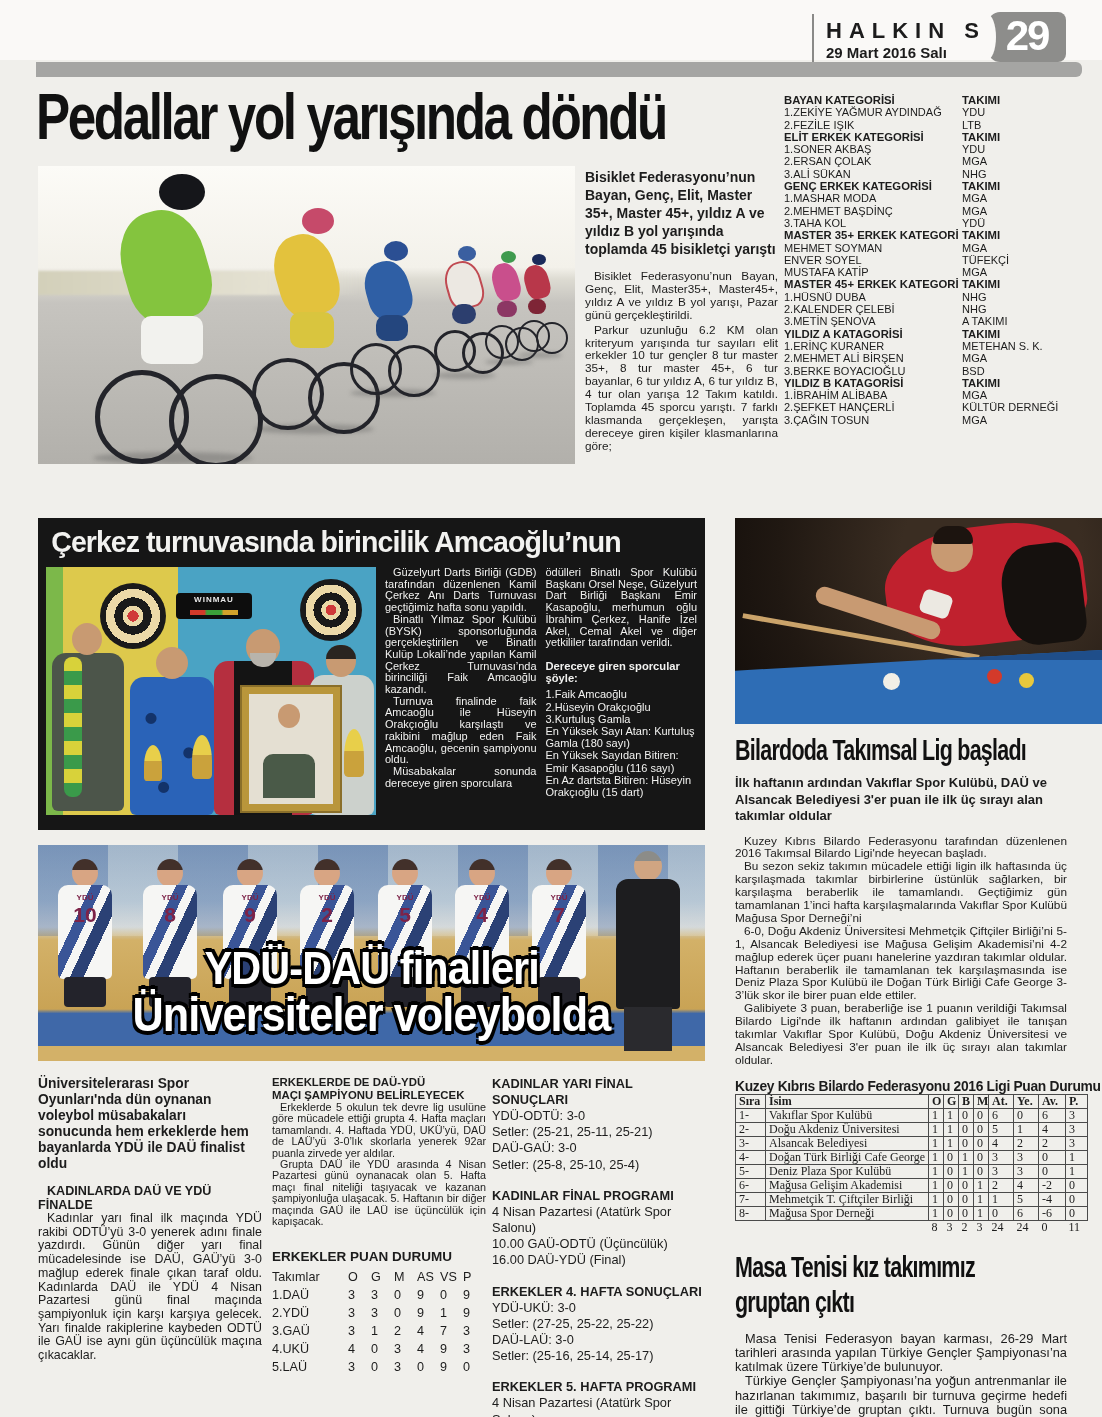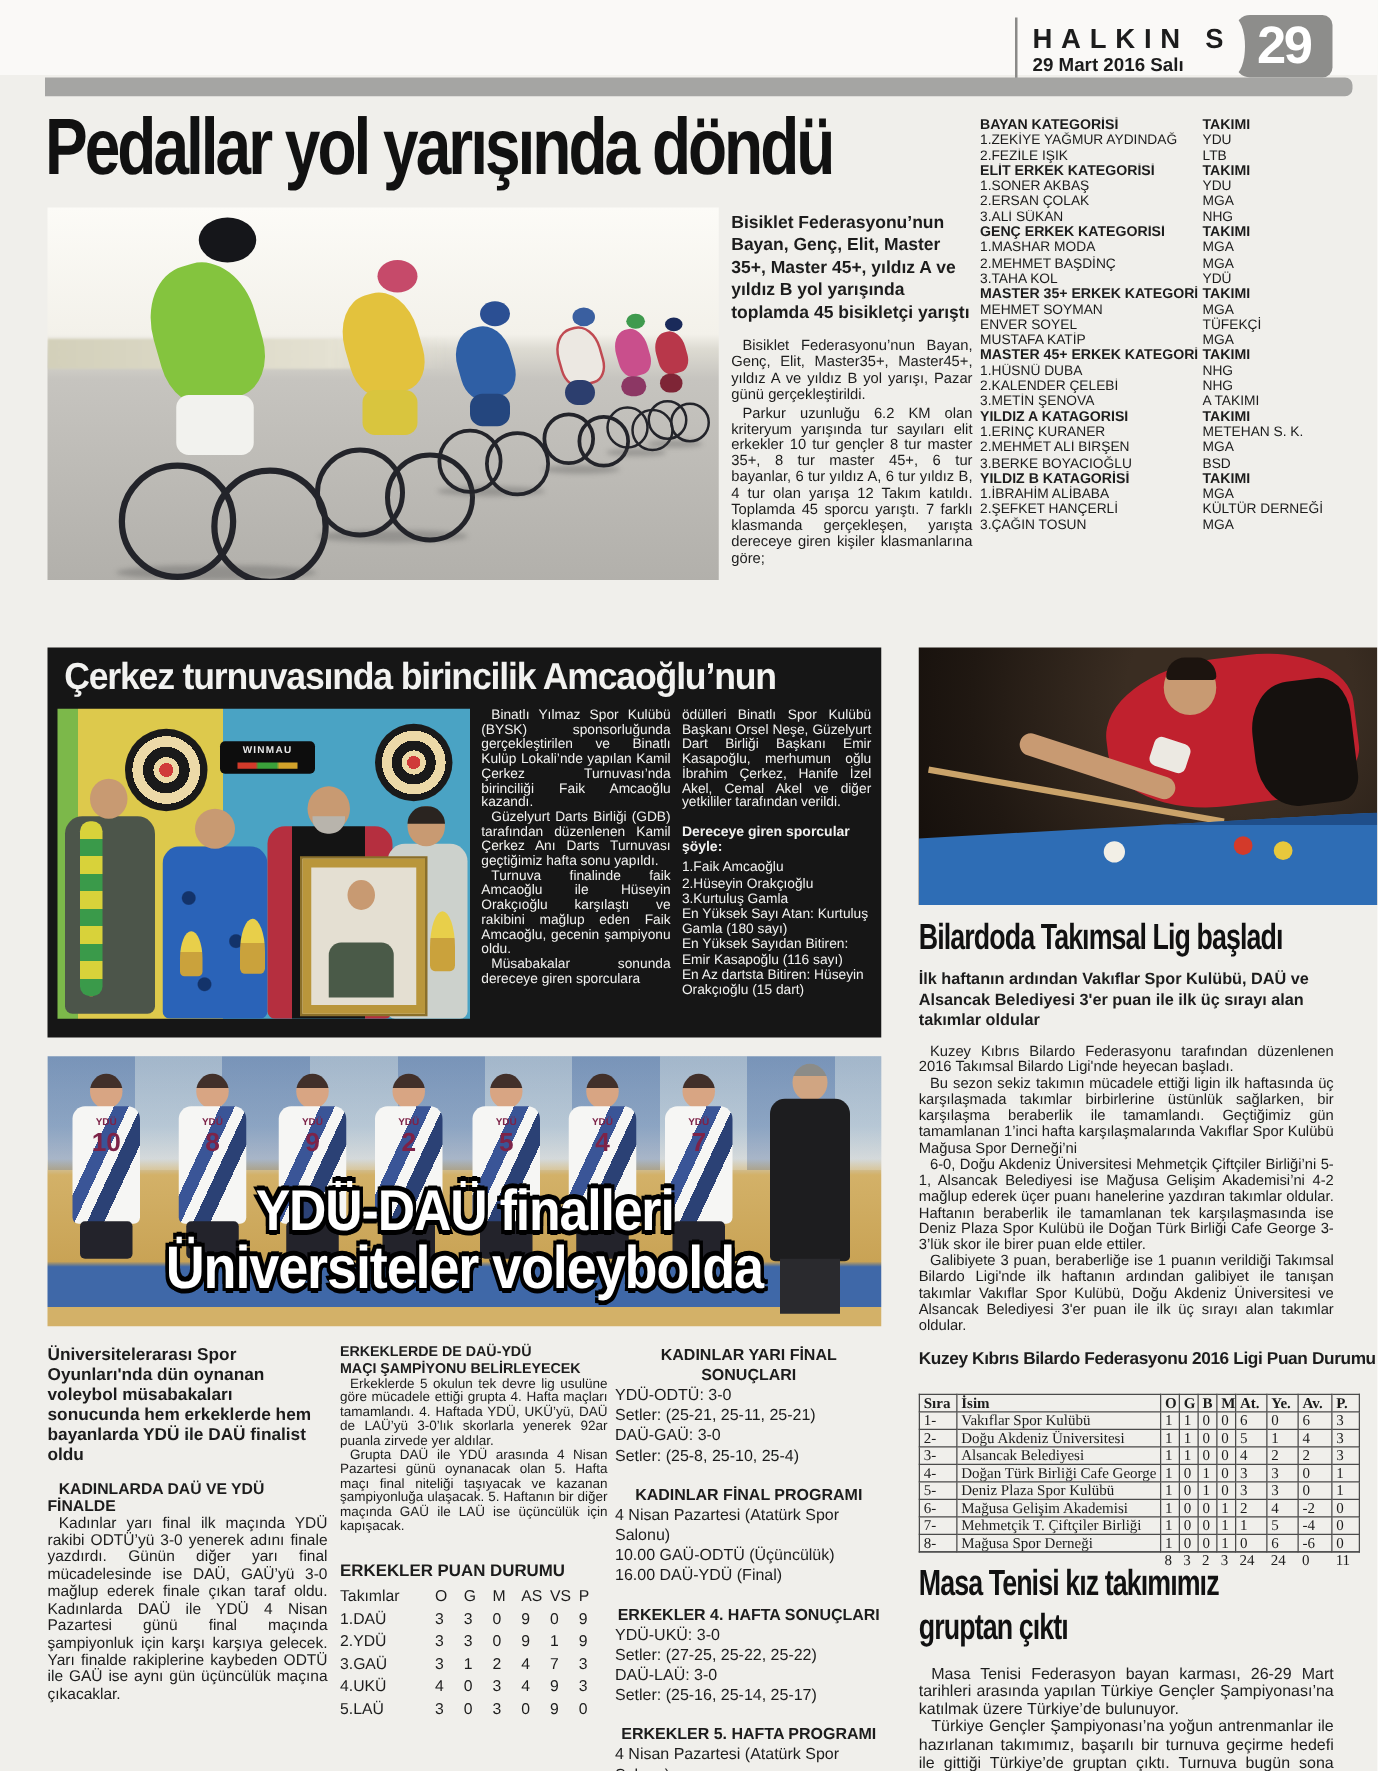--- a/index.html
+++ b/index.html
@@ -172,21 +172,21 @@
   .pool .ball.y{left:284px;bottom:36px;width:15px;height:15px;background:#e8c83c;}
 
   
   .bil{left:735px;top:734px;width:332px;}
   .bil-h2{font-size:29px;font-weight:bold;letter-spacing:-1px;white-space:nowrap;
           transform:scaleX(.74);transform-origin:0 0;color:#111;}
   .bil-stand{margin-top:8px;font-size:13px;font-weight:bold;line-height:16.5px;}
   .bil-body{margin-top:10px;}
   .bil-body p{margin:0;font-size:11.8px;line-height:12.9px;text-align:justify;text-indent:9px;}
   .bil-ttitle{margin-top:12px;font-size:13.8px;font-weight:bold;letter-spacing:-0.3px;white-space:nowrap;}
-  .btable{width:332px;margin-top:21px;border-collapse:collapse;table-layout:fixed;
+  .btable{width:332px;margin-top:0;border-collapse:collapse;table-layout:fixed;
           font-family:"Liberation Serif",serif;font-size:12px;line-height:13px;}
   .btable th,.btable td{border:1px solid #4a4a4a;padding:0 3px;text-align:left;font-weight:normal;
           overflow:hidden;white-space:nowrap;}
   .btable th{font-weight:bold;}
   .btable tr.bt-totals td{border:none;}
 
   
   .tt{left:735px;top:1250px;width:332px;}
   .tt-h2{font-size:29px;font-weight:bold;letter-spacing:-1px;line-height:1.2;white-space:nowrap;
          transform:scaleX(.74);transform-origin:0 0;color:#111;}
@@ -239,21 +239,21 @@
   .vc1 .v-sub{font-size:12.6px;text-indent:9px;}
   .vc2{left:272px;width:214px;}
   .vc2 .v-sub2{font-weight:bold;font-size:11.4px;line-height:13px;}
   .vc2 p{font-size:10.8px;line-height:11.4px;text-indent:8px;margin-top:0;}
   .st-title{font-weight:bold;font-size:13.5px;margin-top:22px;}
   .st-table{margin-top:4px;font-size:12.6px;line-height:18px;}
   .st-row{display:grid;grid-template-columns:76px repeat(6,23px);}
   .st-row.hdr span{font-weight:normal;}
   .vc3{left:492px;width:214px;}
   .vb-block{margin-bottom:15px;}
-  .vb-title{font-weight:bold;font-size:12.8px;line-height:16px;text-align:center;}
+  .vb-title{font-weight:bold;font-size:12.8px;line-height:16px;}
   .vb-line{font-size:12.8px;line-height:16.2px;}
 </style>
 </head>
 <body>
 
 <div id="page">
 
   <i class="abs mast-rule"></i>
   <div class="abs mast-title">HALKIN SESİ</div>
   <div class="abs mast-date">29 Mart 2016 Salı</div>
@@ -515,22 +515,22 @@
           <i class="d-torso"></i>
             <i class="d-head"></i>
           </div>
         <i class="d-trophy d-t1"></i>
         <i class="d-trophy d-t2"></i>
         <div class="d-frame"></div>
         <i class="d-trophy d-t3"></i>
       </div>
       <div class="d-col">
 
-      <p>Binatlı Yılmaz Spor Kulübü (BYSK) sponsorluğunda gerçekleştirilen ve Binatlı Kulüp Lokali’nde yapılan Kamil Çerkez Turnuvası’nda birinciliği Faik Amcaoğlu kazandı.</p>
-          <p>Güzelyurt Darts Birliği (GDB) tarafından düzenlenen Kamil Çerkez Anı Darts Turnuvası geçtiğimiz hafta sonu yapıldı.</p>
+      <p>Güzelyurt Darts Birliği (GDB) tarafından düzenlenen Kamil Çerkez Anı Darts Turnuvası geçtiğimiz hafta sonu yapıldı.</p>
+          <p>Binatlı Yılmaz Spor Kulübü (BYSK) sponsorluğunda gerçekleştirilen ve Binatlı Kulüp Lokali’nde yapılan Kamil Çerkez Turnuvası’nda birinciliği Faik Amcaoğlu kazandı.</p>
           <p>Turnuva finalinde faik Amcaoğlu ile Hüseyin Orakçıoğlu karşılaştı ve rakibini mağlup eden Faik Amcaoğlu, gecenin şampiyonu oldu.</p>
           <p>Müsabakalar sonunda dereceye giren sporculara</p>
         </div>
       <div class="d-col">
         <p class="noind">ödülleri Binatlı Spor Kulübü Başkanı Orsel Neşe, Güzelyurt Dart Birliği Başkanı Emir Kasapoğlu, merhumun oğlu İbrahim Çerkez, Hanife İzel Akel, Cemal Akel ve diğer yetkililer tarafından verildi.</p>
         <div class="d-sub">Dereceye giren sporcular şöyle:</div>
         <div>
 
         <div class="d-line">1.Faik Amcaoğlu</div>
             <div class="d-line">2.Hüseyin Orakçıoğlu</div>

